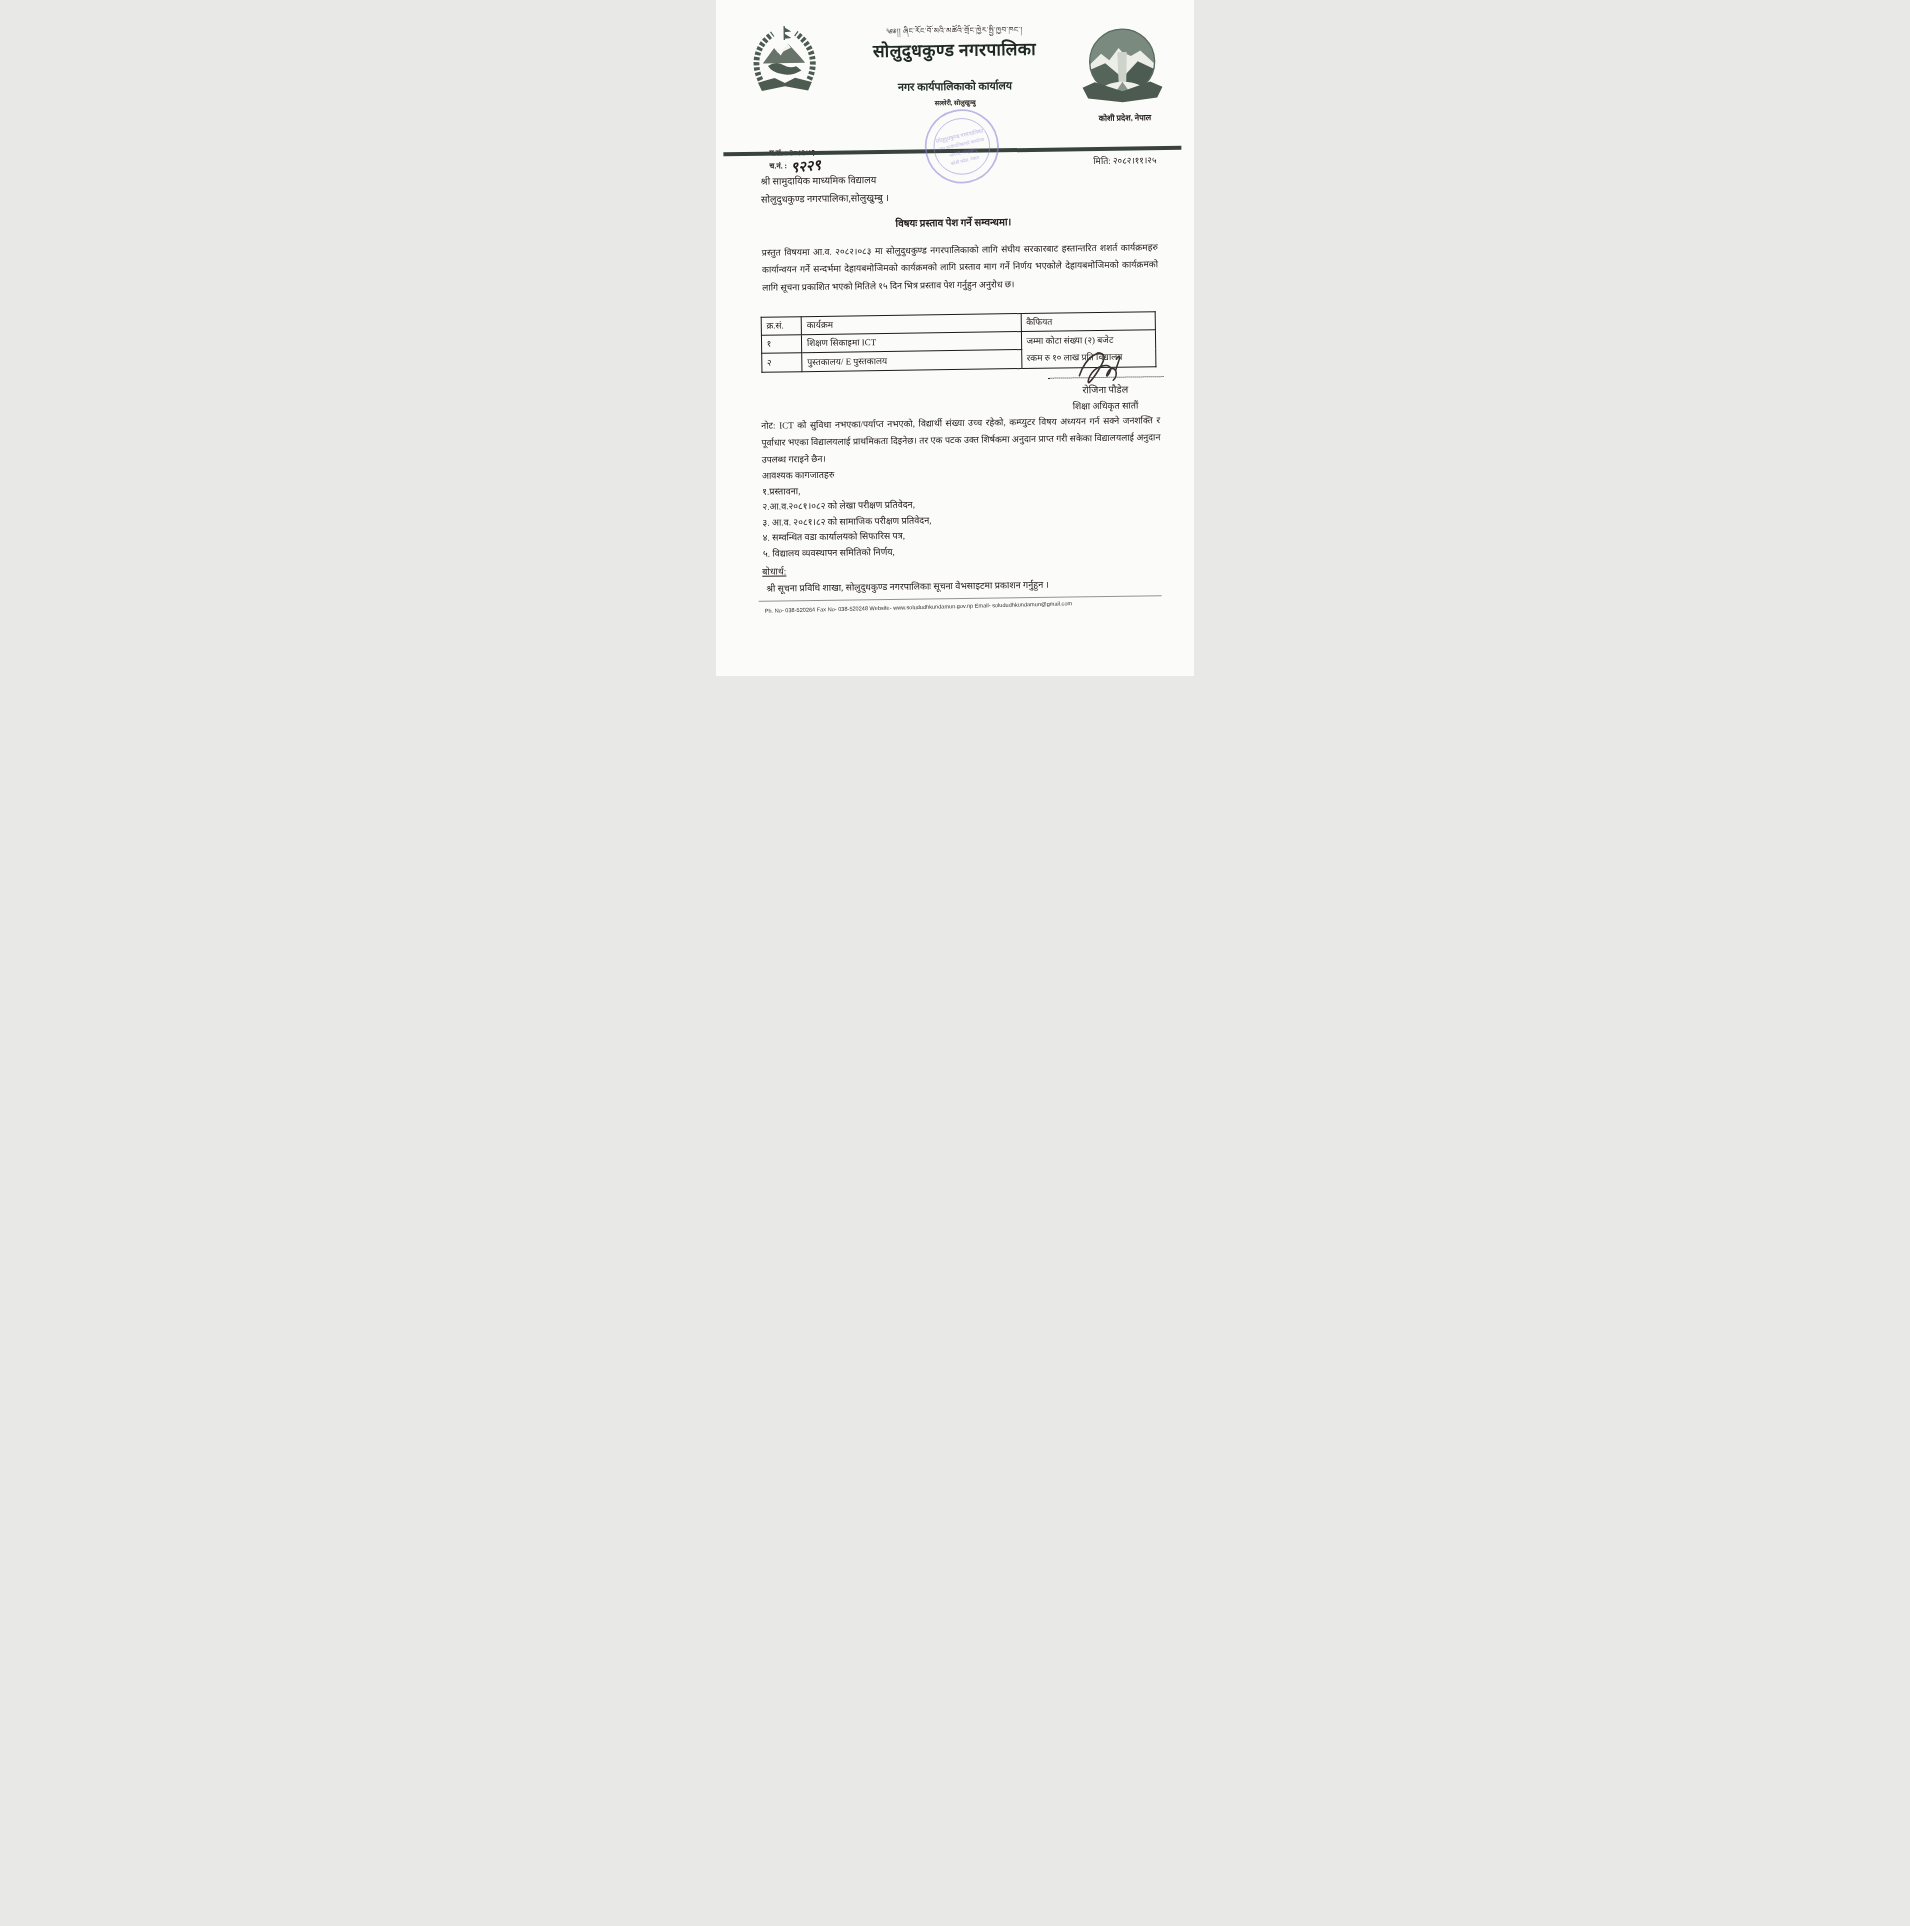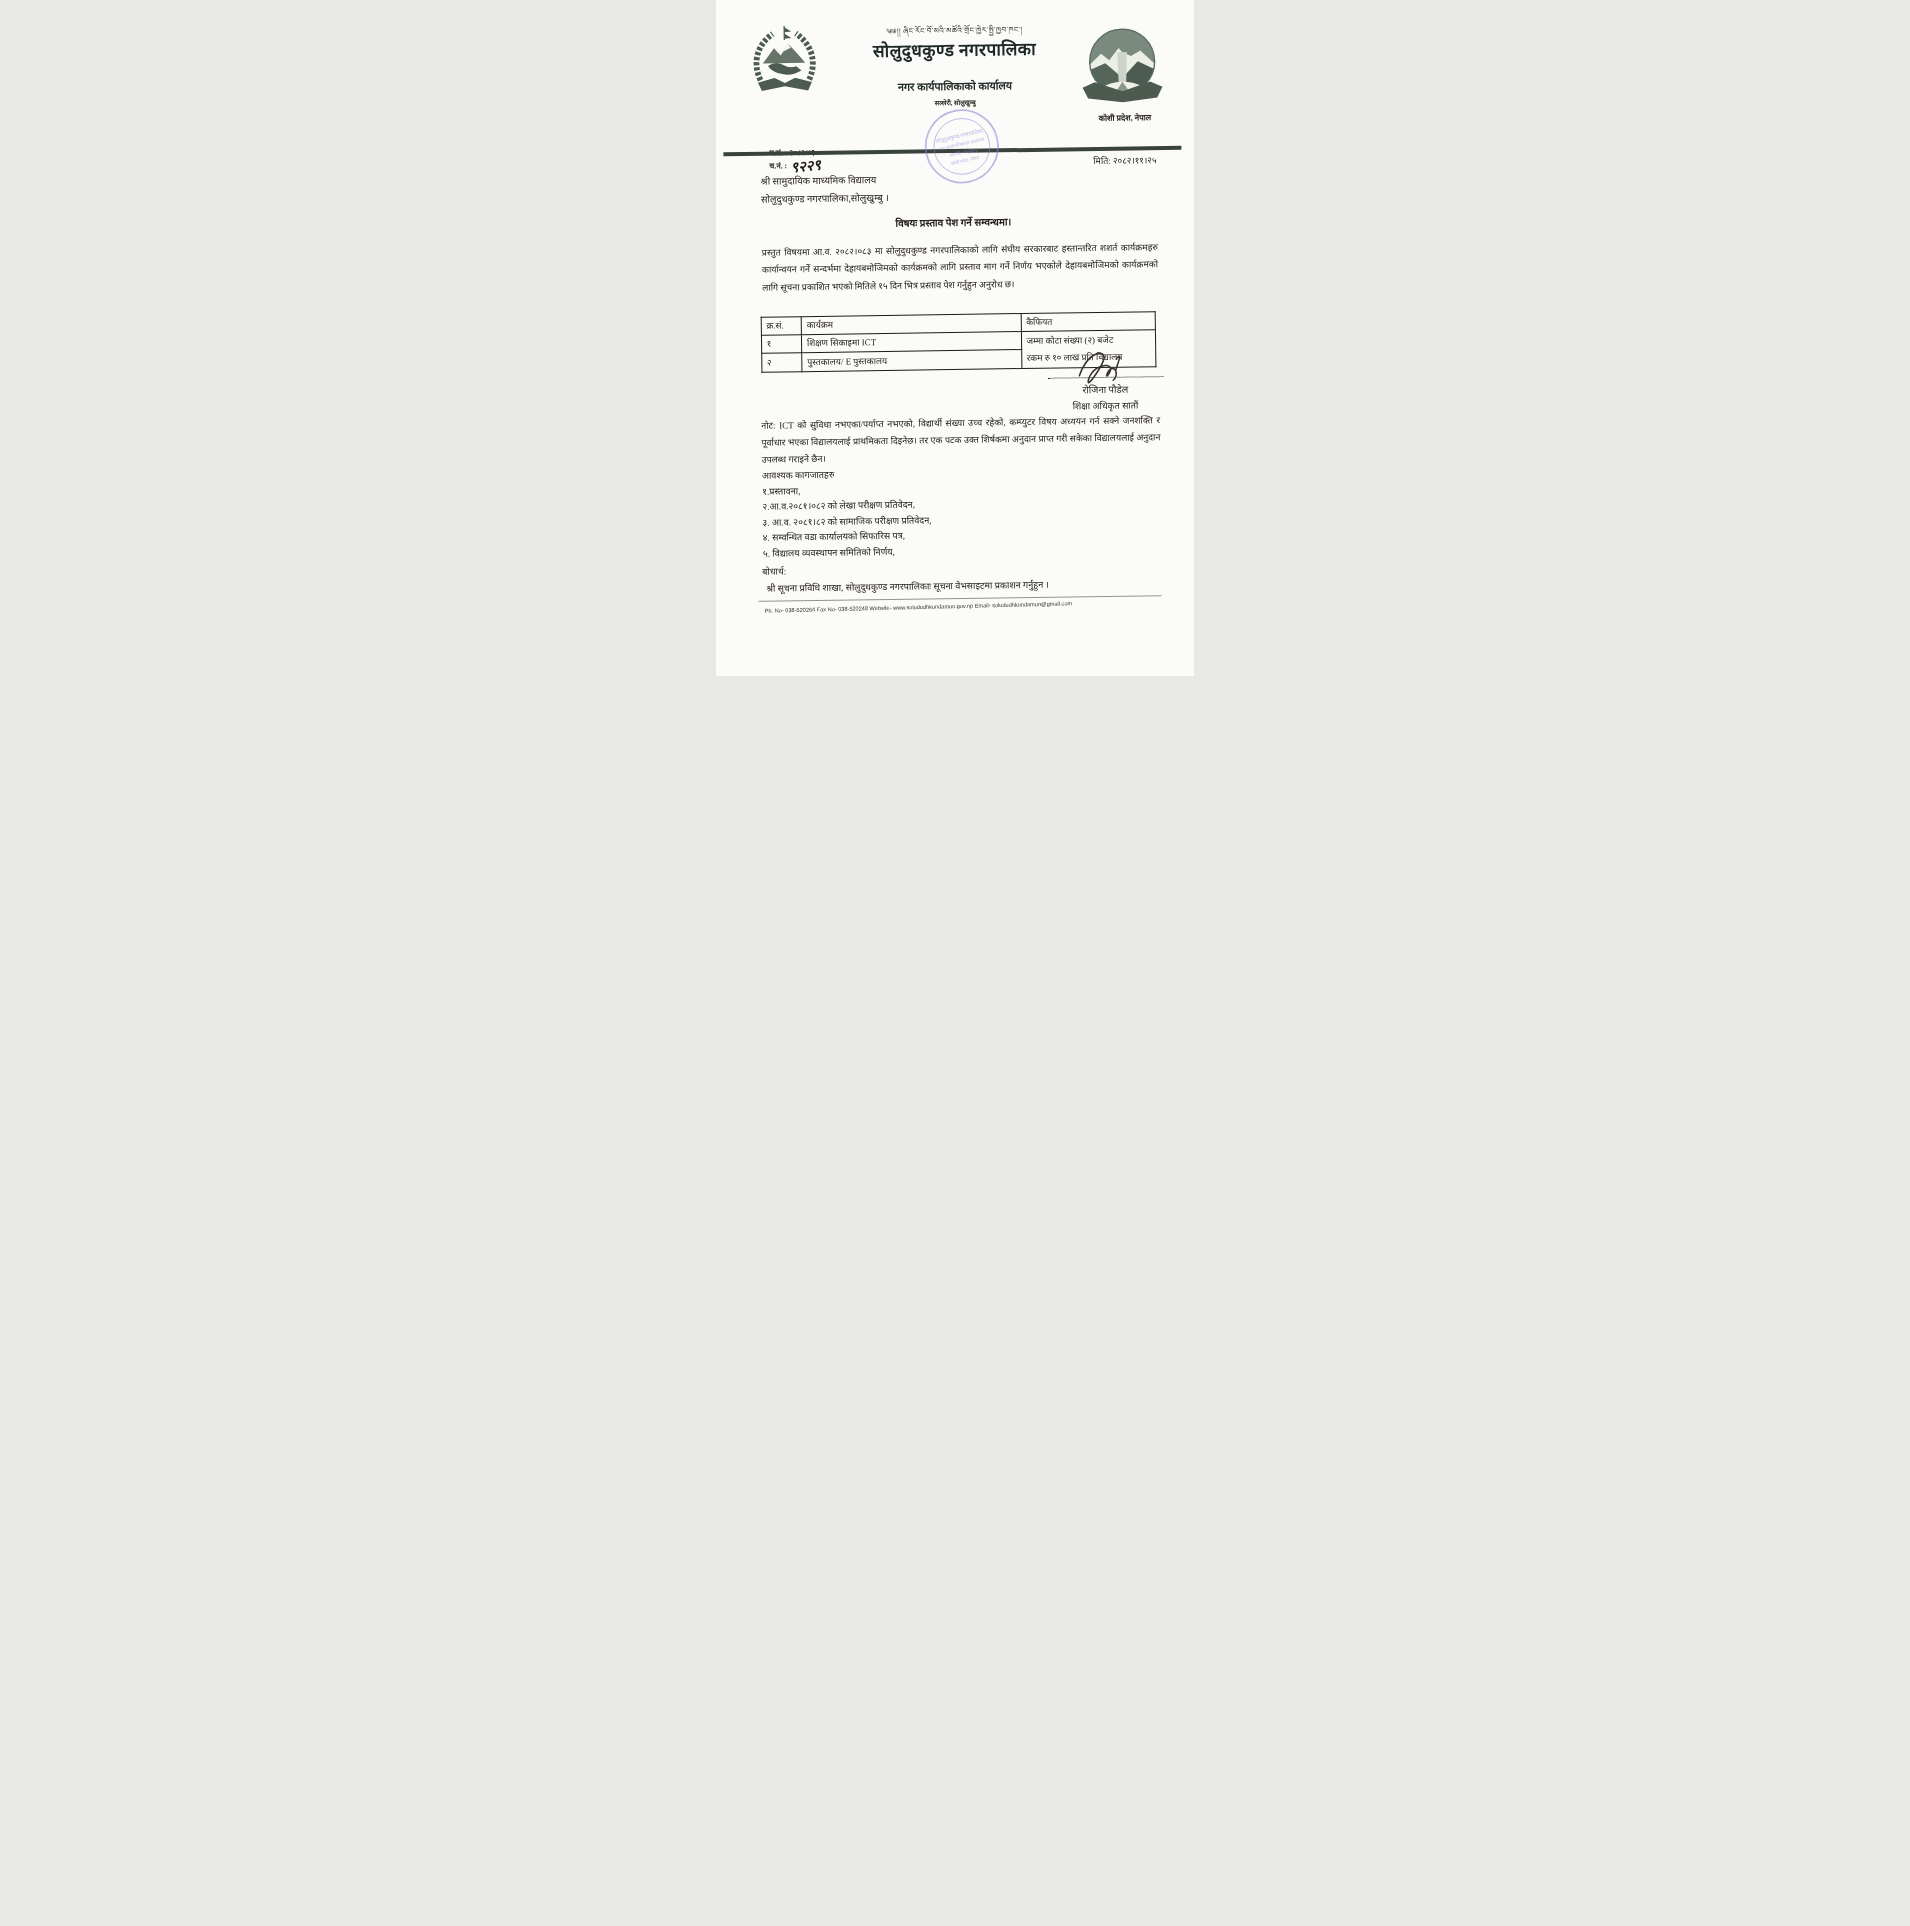--- a/index.html
+++ b/index.html
@@ -43,21 +43,21 @@
   .remarks div{line-height:17px;}
   .sig-wrap{position:absolute;left:322px;top:357px;width:133px;text-align:center;}
   .sig-svg{position:absolute;left:29px;top:-7px;width:69px;height:40px;}
   .dots{margin:22.3px auto 0;width:116px;border-bottom:1.9px dotted #2e2925;height:0;}
   .sig-name{margin-top:4.6px;font-size:9.6px;}
   .sig-title{margin-top:3.1px;font-size:9.2px;}
   .note-par{position:absolute;left:44px;top:415px;width:399px;font-size:9px;
             line-height:17px;text-align:justify;}
   .docs-title{position:absolute;left:44px;top:466px;font-size:9.2px;}
   .doc-list{position:absolute;left:44px;top:482px;font-size:9.2px;line-height:15.4px;}
-  .bodhartha{position:absolute;left:43px;top:562px;font-size:9.2px;}
+  .bodhartha{position:absolute;left:43px;top:562px;font-size:9.2px;text-decoration:underline;}
   .cc{position:absolute;left:47px;top:579px;font-size:9.2px;}
   .footer-rule{position:absolute;left:39px;top:598px;width:403px;height:0.8px;background:#93938c;}
   .footer{position:absolute;left:45px;top:603px;width:398px;font-size:5.6px;
           font-family:"Liberation Sans","DejaVu Sans",sans-serif;color:#35322e;
           transform:rotate(-0.6deg);}
   .stamp text{font-family:"Liberation Serif","DejaVu Serif",serif;}
 </style>
 </head>
 <body>
 

